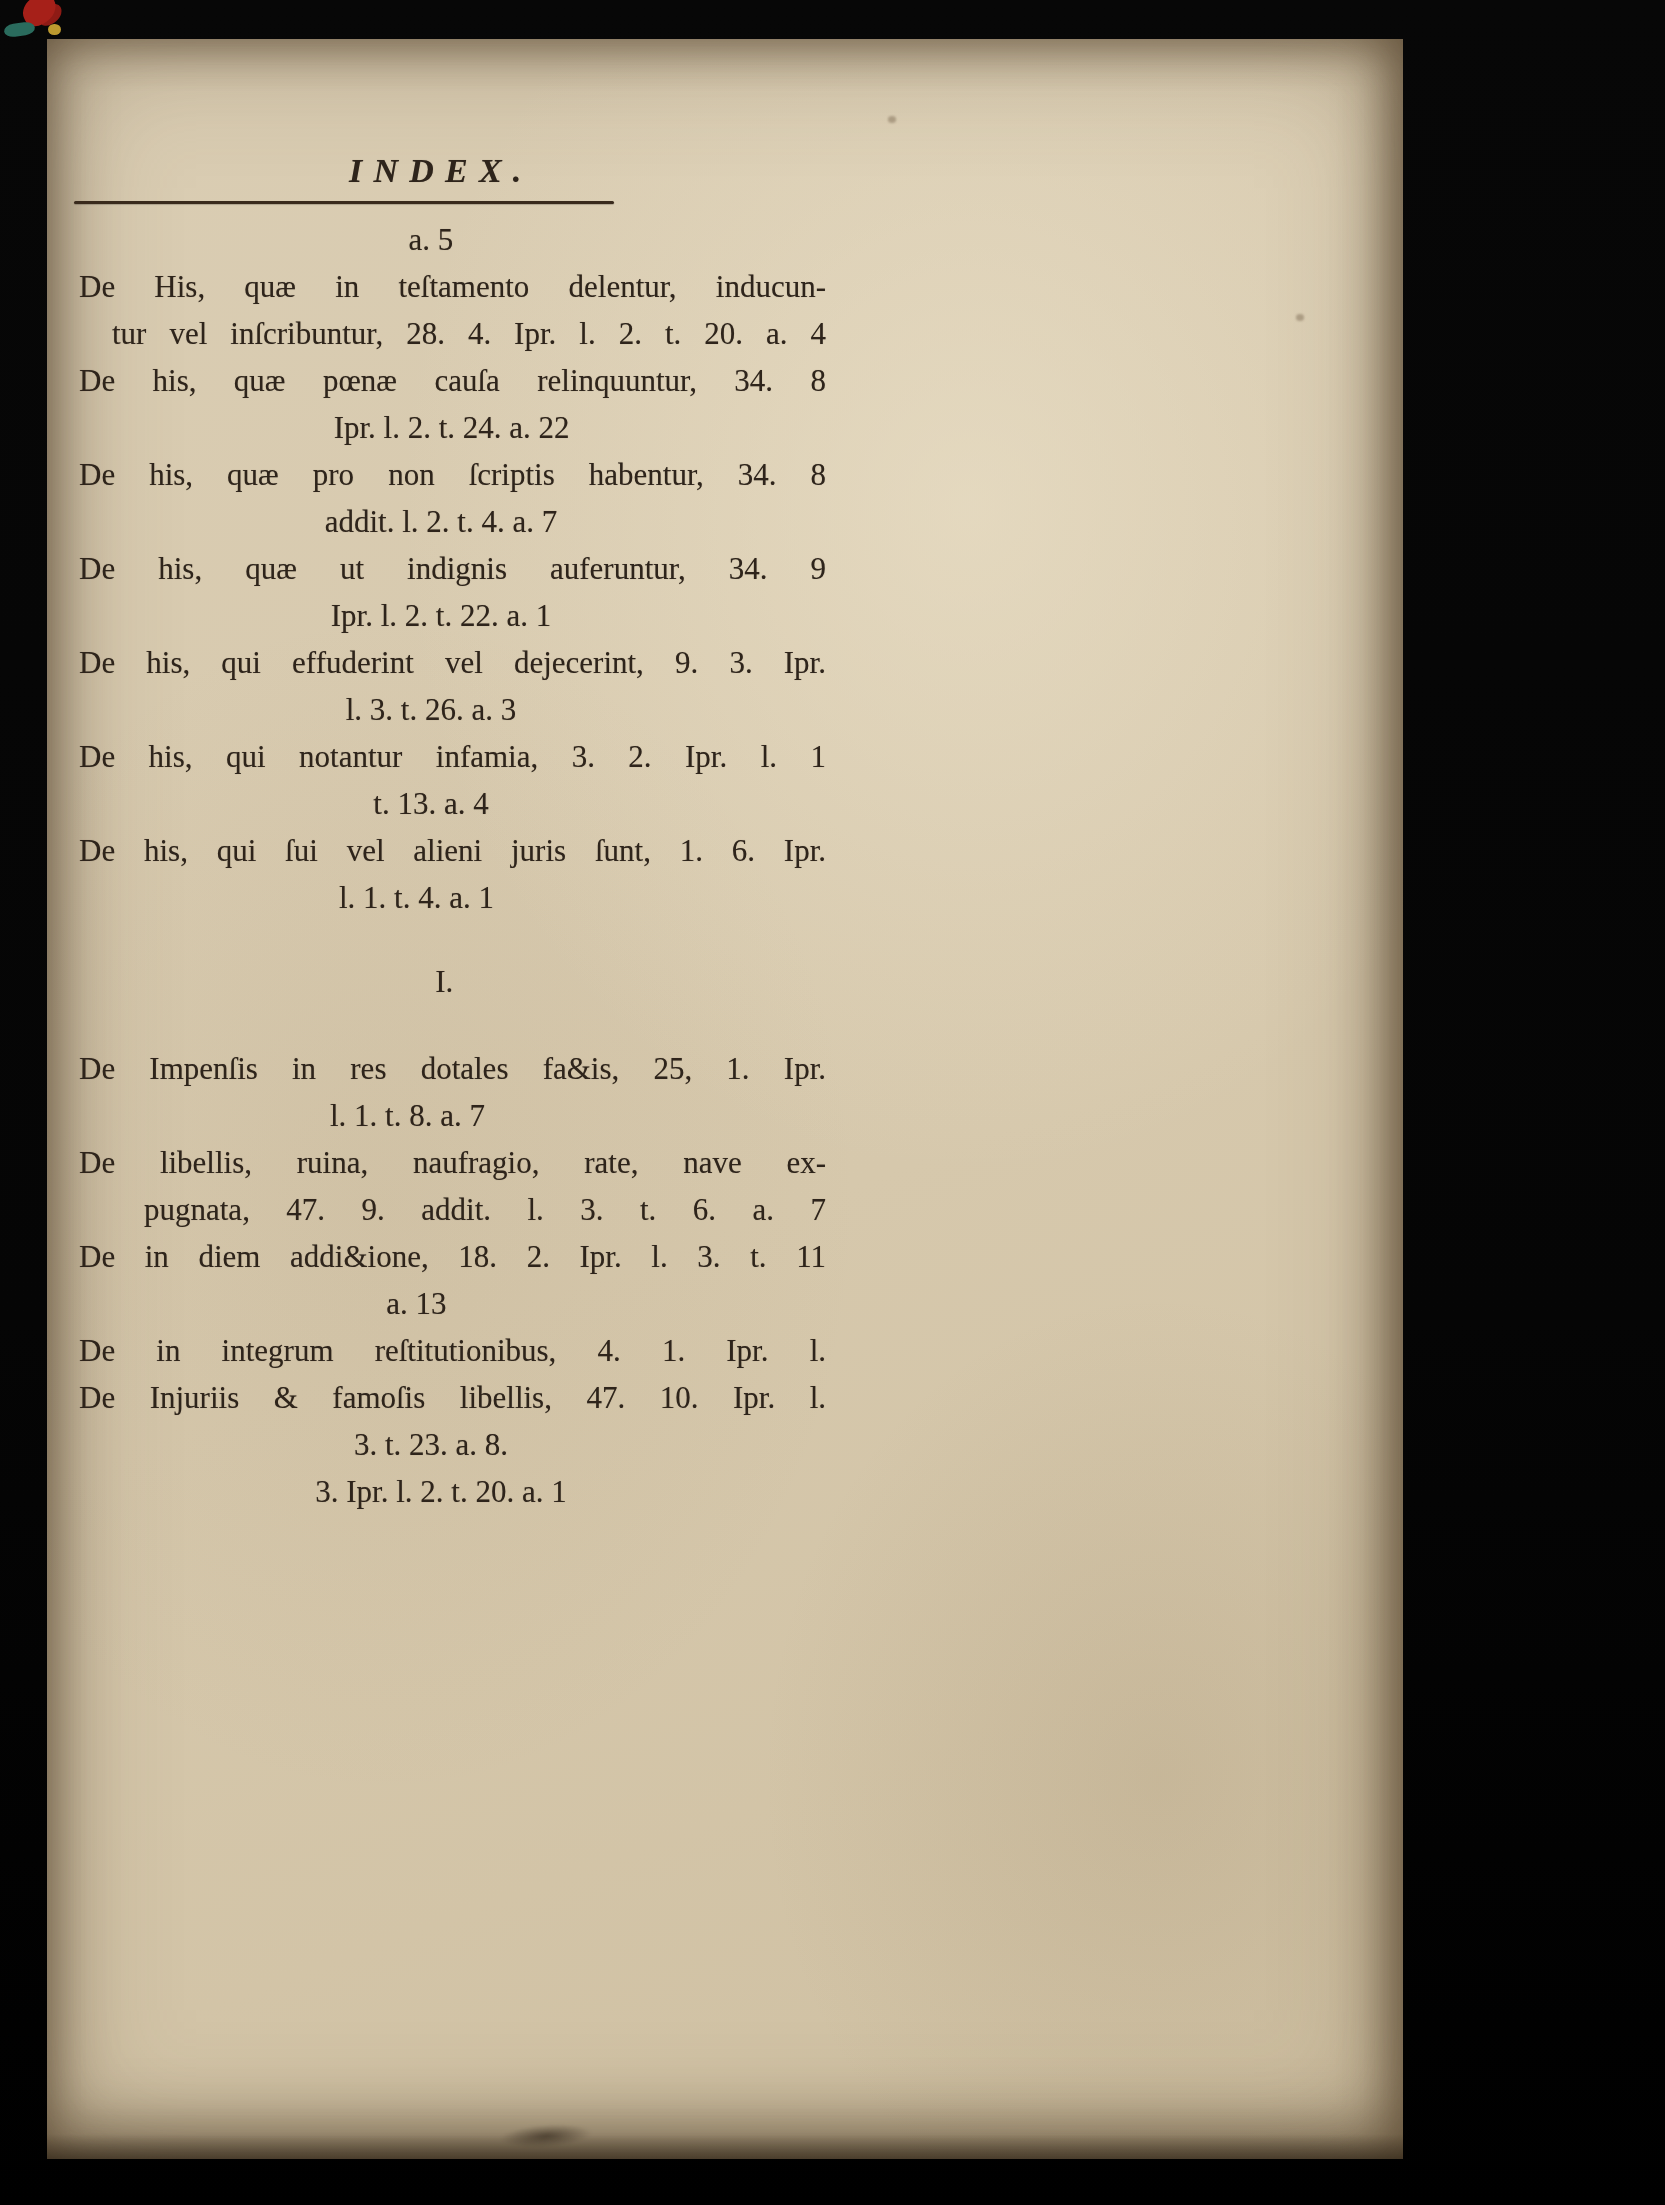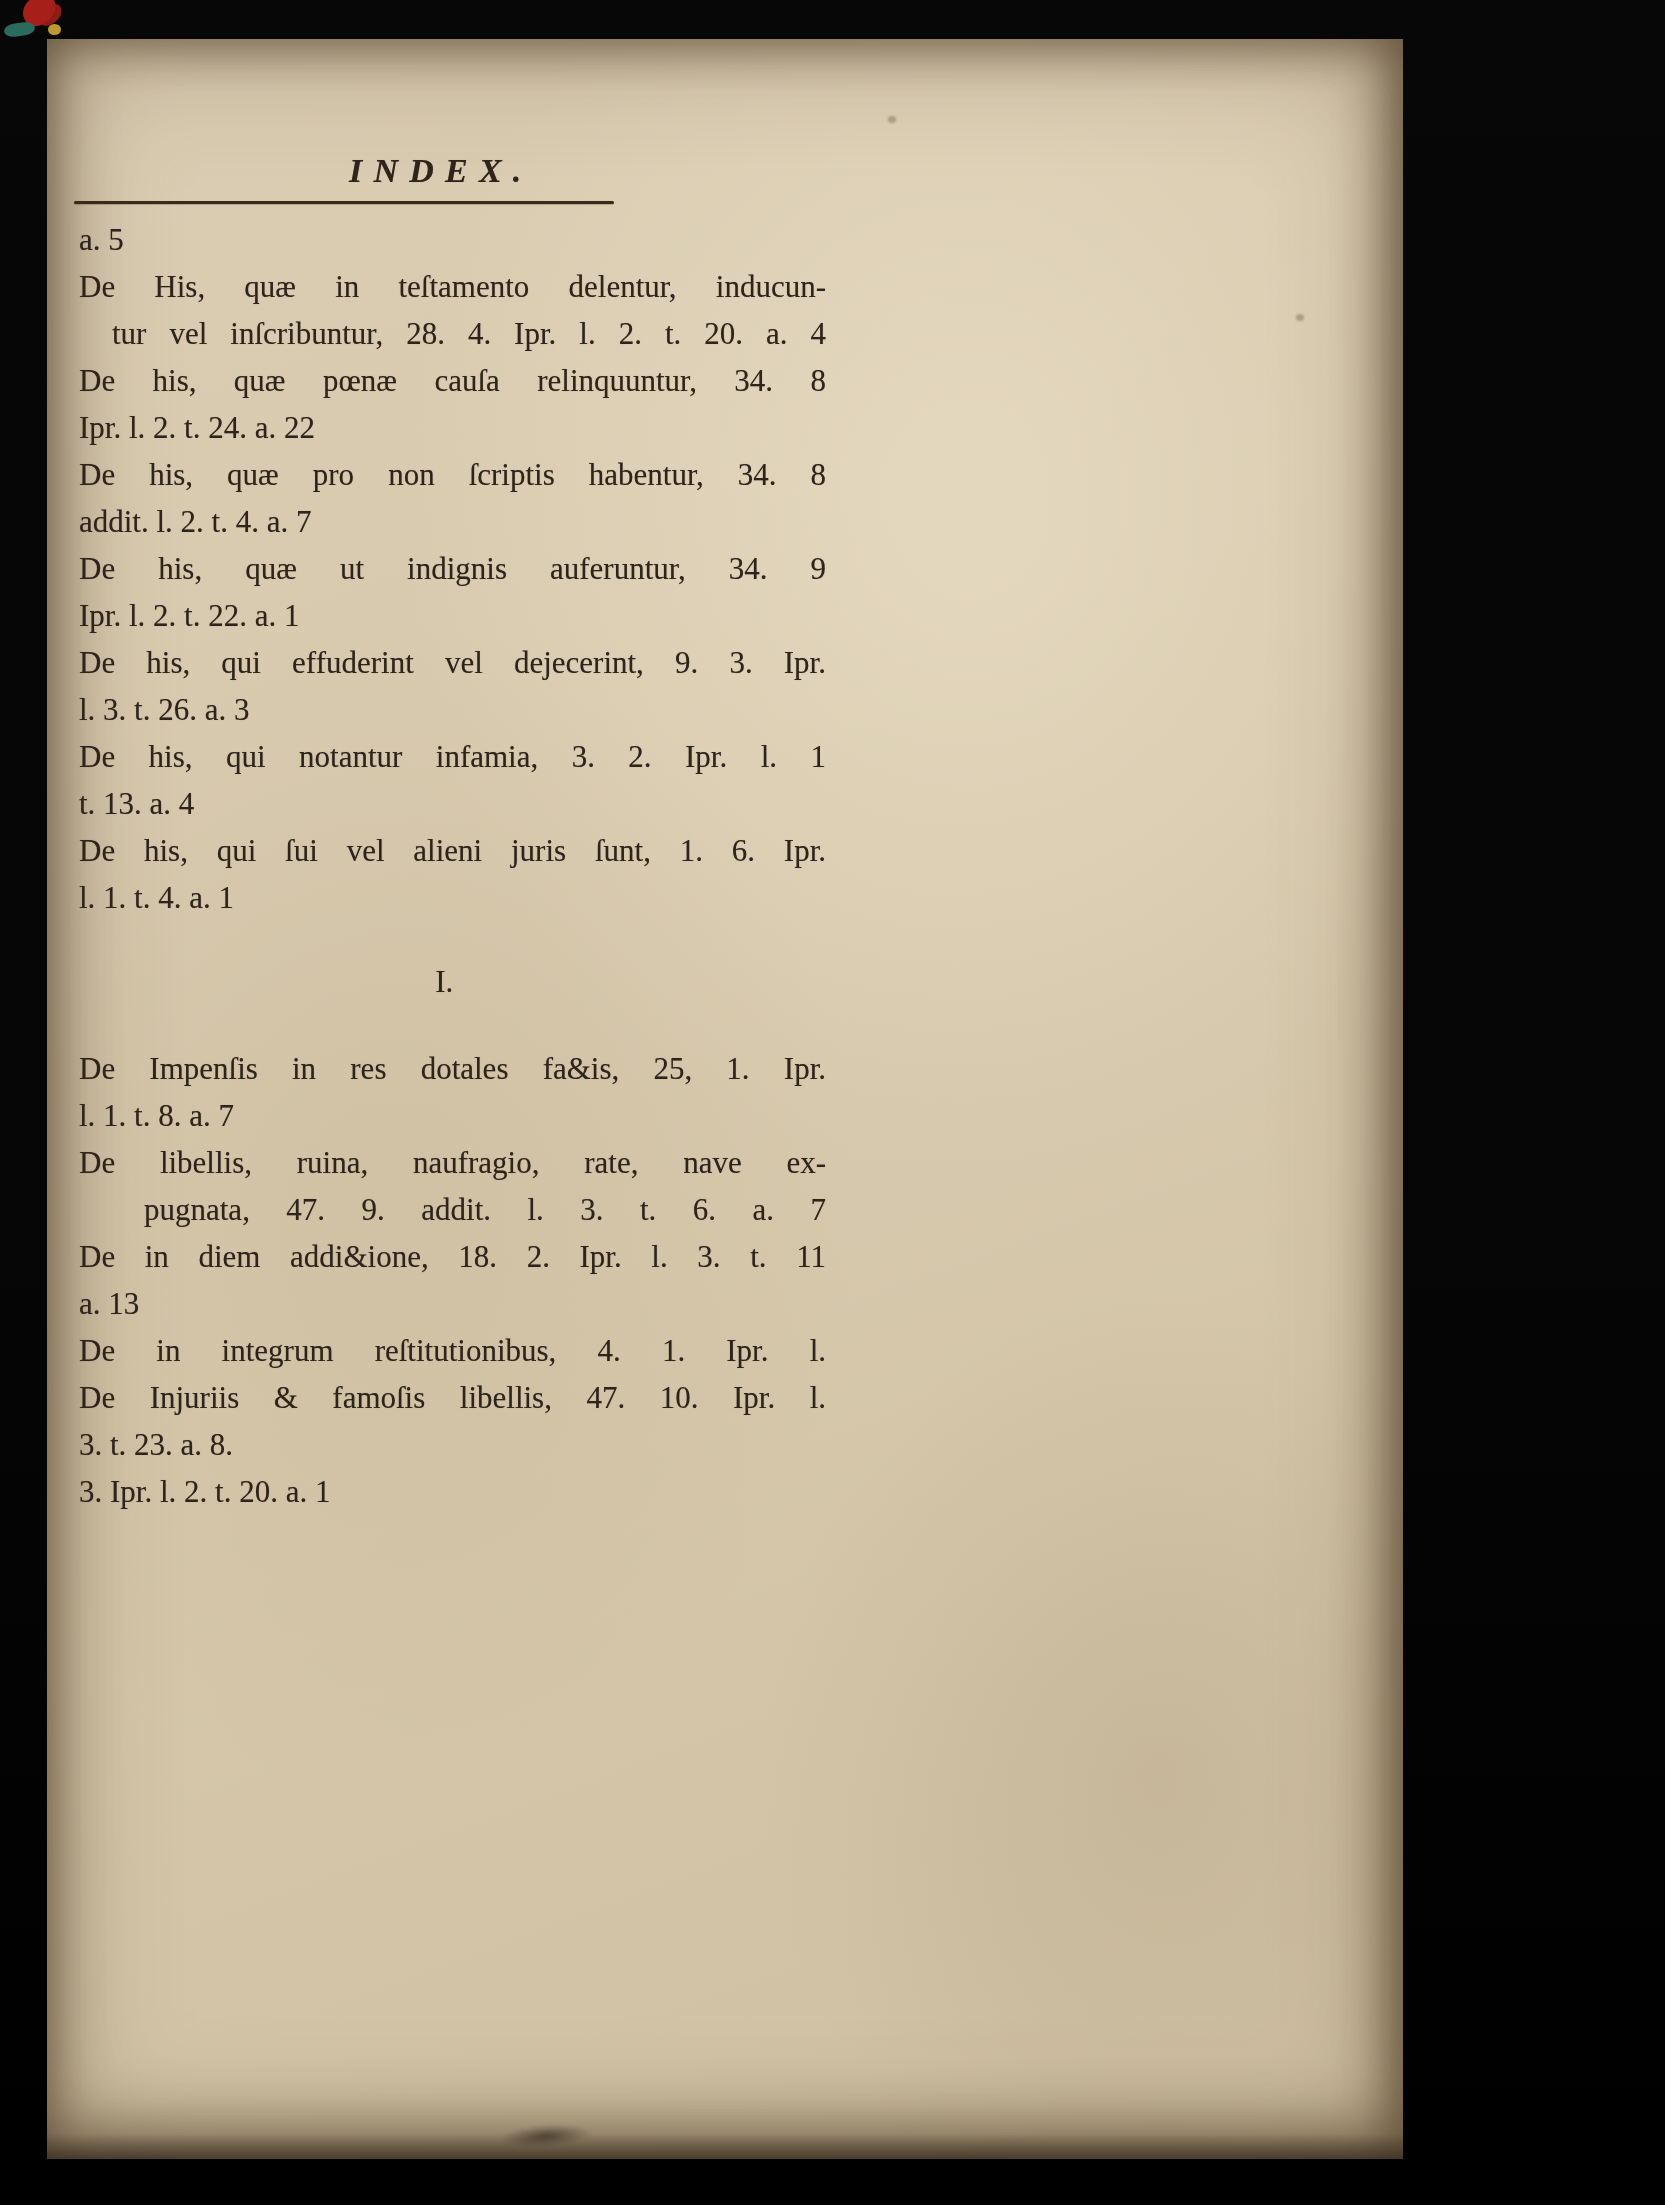--- a/index.html
+++ b/index.html
@@ -37,21 +37,21 @@
     display:block;text-align:center;font-style:italic;font-weight:bold;
     font-size:34px;line-height:40px;letter-spacing:0.33em;
     padding-top:13.3px;transform:translateX(-11.7px);
   }
   .rule{
     height:3.3px;width:540px;background:#392a1c;border-radius:1.7px;
     margin:10px 0 11.7px -5px;box-shadow:0 0.8px 0.8px rgba(0,0,0,0.25);
   }
   .line{min-height:47px;white-space:normal;}
   .j{text-align:justify;text-align-last:justify;}
-  .r{text-align:left;}
+  .r{text-align:center;}
   .i1{padding-left:33px;}
   .i2{padding-left:65px;}
   .in0{padding-right:1.7px;}
   .in1{padding-right:23px;}
   .in2{padding-right:43px;}
   .in3{padding-right:72px;}
   .in4{padding-right:90px;}
   .sec{text-align:center;margin:37px 0 40px;transform:translateX(-8.3px);}
   
   .art-red{

